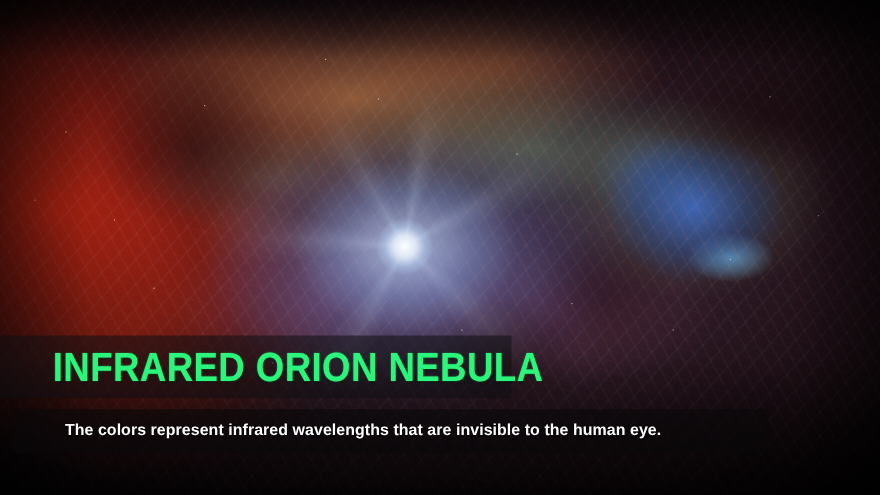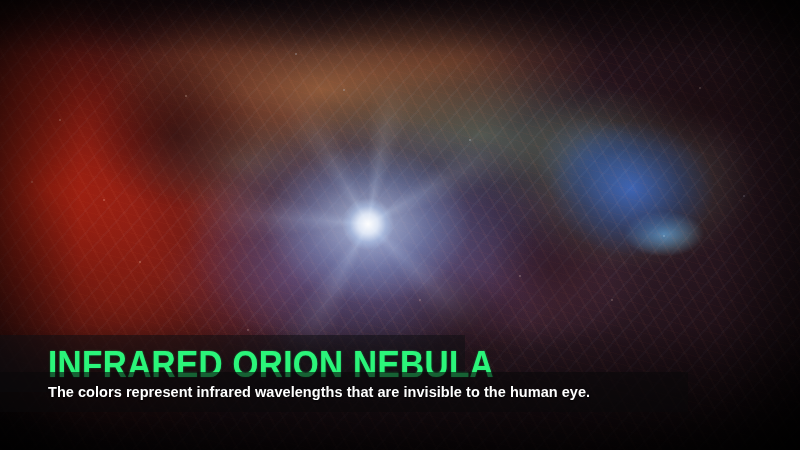--- a/index.html
+++ b/index.html
@@ -161,21 +161,20 @@
   }
 
   #title-banner {
     position: relative;
     display: inline-block;
     width: 465px;
     height: 57px;
     background: rgba(14, 14, 18, 0.55);
     box-sizing: border-box;
     padding-left: 48px;
-    margin-top: 30px;
   }
 
   #title-text {
     position: absolute;
     left: 48px;
     top: 50%;
     transform: translateY(-50%) scaleX(0.90);
     transform-origin: left center;
     white-space: nowrap;
     font-family: "Liberation Sans", sans-serif;
@@ -184,21 +183,21 @@
     letter-spacing: 0.4px;
     line-height: 1;
     color: #2BF57A;
     text-shadow:
       0 0 2px rgba(43,245,122,0.55),
       0 1px 2px rgba(0,0,0,0.75);
   }
 
   #subtitle-banner {
     position: absolute;
-    left: 0;
+    left: 11px;
     top: 67px;
     width: 688px;
     height: 40px;
     background: rgba(10, 8, 10, 0.62);
     box-sizing: border-box;
   }
 
   #subtitle-text {
     position: absolute;
     left: 48px;

